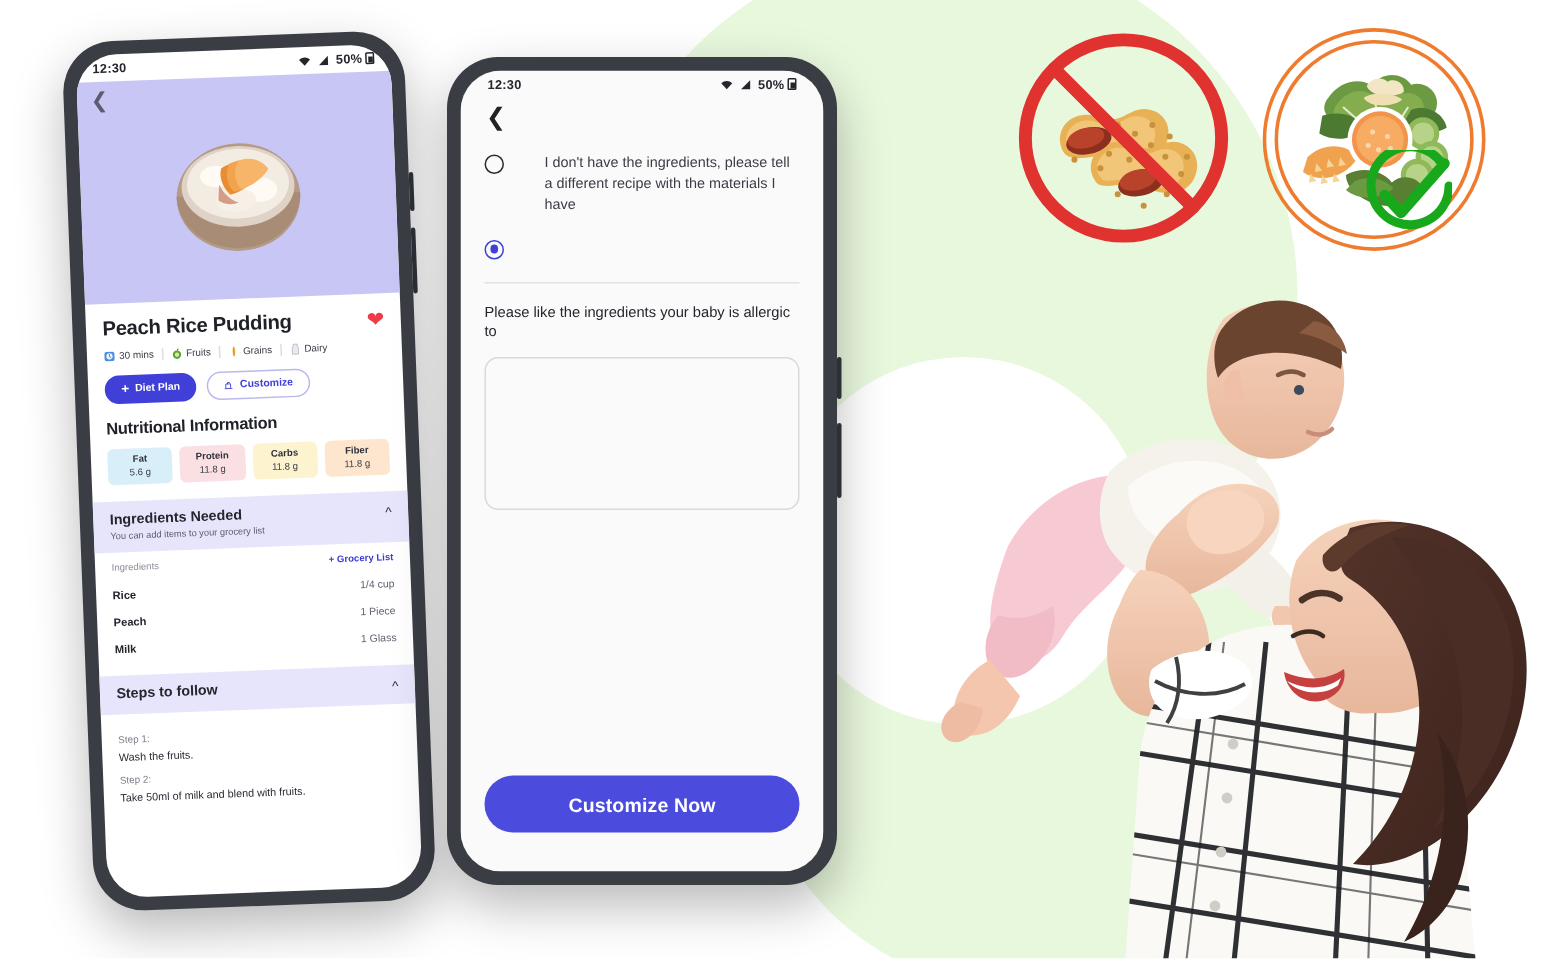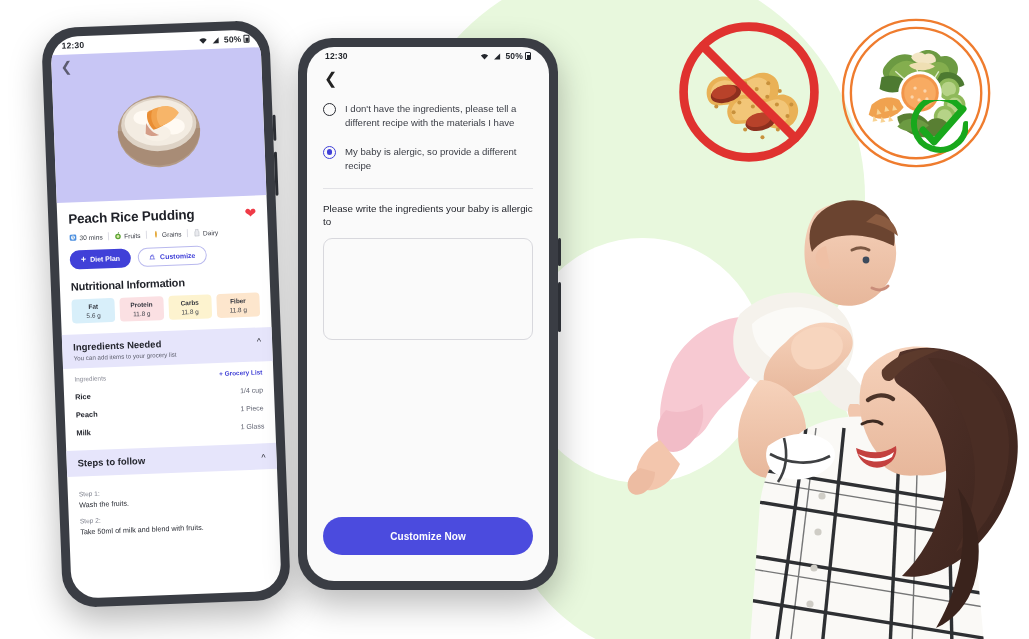--- a/index.html
+++ b/index.html
@@ -115,36 +115,36 @@
   .ing-row .qt { font-size: 7px; color: #5f6270; }
 
   .steps-wrap { padding-top: 6px; }
   .step-lbl { font-size: 6.6px; color: #7b7e8a; margin-top: 8px; }
   .step-txt { font-size: 7.2px; color: #272a32; margin-top: 3px; }
 
   
   .rp { padding: 0 16px; height: 100%; display: flex; flex-direction: column; background:#fafafa; }
   .rp-back { font-size: 16px; color: #222; line-height: 1; margin: 6px 0 0 1px; }
   .rp-q { font-size: 12px; font-weight: 700; color: #1b1d23; line-height: 1.35; margin-top: 17px; letter-spacing:-.1px; }
-  .opt { display: flex; gap: 9px; margin-top: 15px; align-items: flex-start; }
+  .opt { display: flex; gap: 27px; margin-top: 15px; align-items: flex-start; }
   .radio { width: 13px; height: 13px; border-radius: 50%; border: 1.6px solid #2a2c33; flex: none; margin-top: 1px; }
   .radio.on { border-color: #4040d8; position: relative; }
   .radio.on::after { content:''; position:absolute; left:2.6px; top:2.6px; width:5.2px; height:5.2px; border-radius:50%; background:#4040d8; }
   .opt-txt { font-size: 9.6px; color: #3a3d45; line-height: 1.45; }
   .divider { height: 1px; background: #e2e2e6; margin-top: 15px; }
   .rp-label { font-size: 9.8px; color: #24262d; line-height: 1.4; margin-top: 13px; font-weight: 500; }
   .rp-textarea {
     margin-top: 9px; height: 102px; border: 1px solid #d8d8dd;
     border-radius: 9px; background: #fafafa;
   }
   .rp-cta {
     margin-top: auto; margin-bottom: 26px;
     background: #4b4bde; color: #fff; border-radius: 26px;
     height: 38px; display: flex; align-items: center; justify-content: center;
-    font-size: 10px; font-weight: 700; letter-spacing:.1px;
+    font-size: 13px; font-weight: 700; letter-spacing:.1px;
   }
 
   
   .badge { position: absolute; }
   #badge-peanut { left: 672px; top: 16px; width: 154px; height: 152px; }
   #badge-veg { left: 838px; top: 14px; width: 168px; height: 160px; }
 
   
   #photo { position: absolute; left: 600px; top: 128px; width: 432px; height: 515px; }
 </style>
@@ -338,26 +338,25 @@
         <div class="rp-back">❮</div>
 
 
         <div class="opt">
           <span class="radio"></span>
           <span class="opt-txt">I don't have the ingredients, please tell a different recipe with the materials I have</span>
         </div>
 
         <div class="opt">
           <span class="radio on"></span>
-          <span class="opt-txt">My baby is alergic, so provide a different recipe</span>
         </div>
 
         <div class="divider"></div>
 
-        <div class="rp-label">Please write the ingredients your baby is allergic to</div>
+        <div class="rp-label">Please like the ingredients your baby is allergic to</div>
 
         <div class="rp-textarea">
           <textarea style="width: 100%; height: 100%; border: none; background: transparent; resize: none; outline: none; padding: 8px; font-family: &quot;Liberation Sans&quot;, sans-serif; font-size: 9.5px; color: rgb(36, 38, 45);" placeholder=""></textarea>
         </div>
 
         <div class="rp-cta">
           <span>Customize Now</span>
         </div>
 
       </div>

